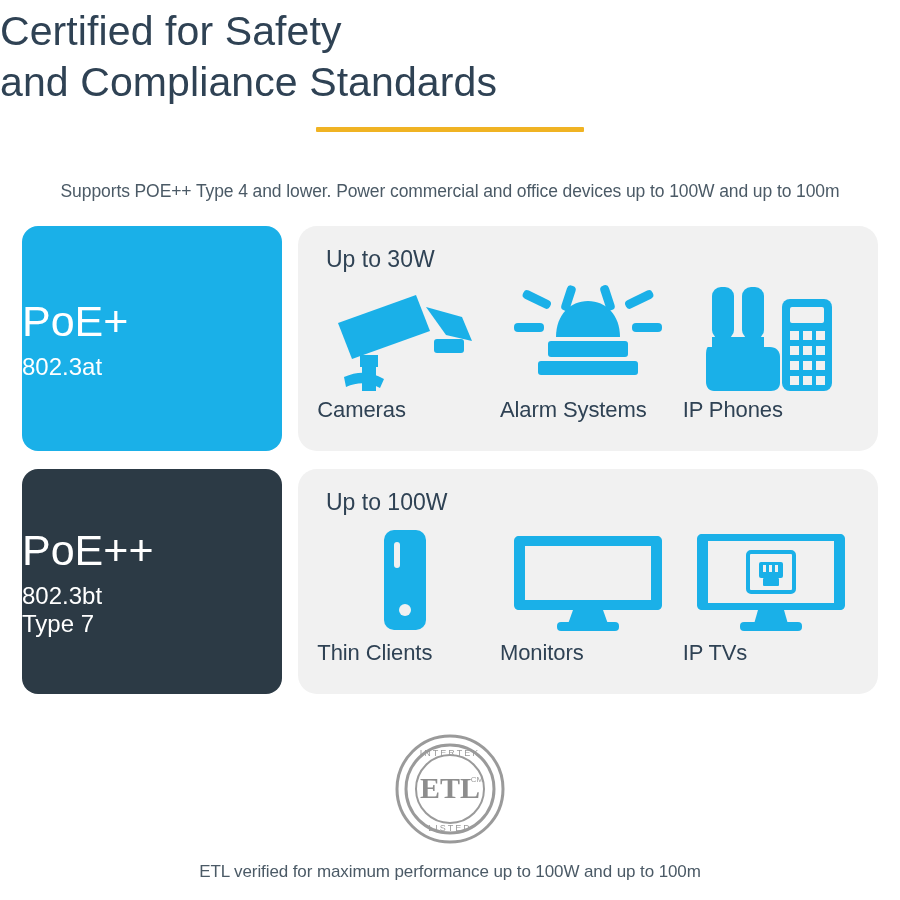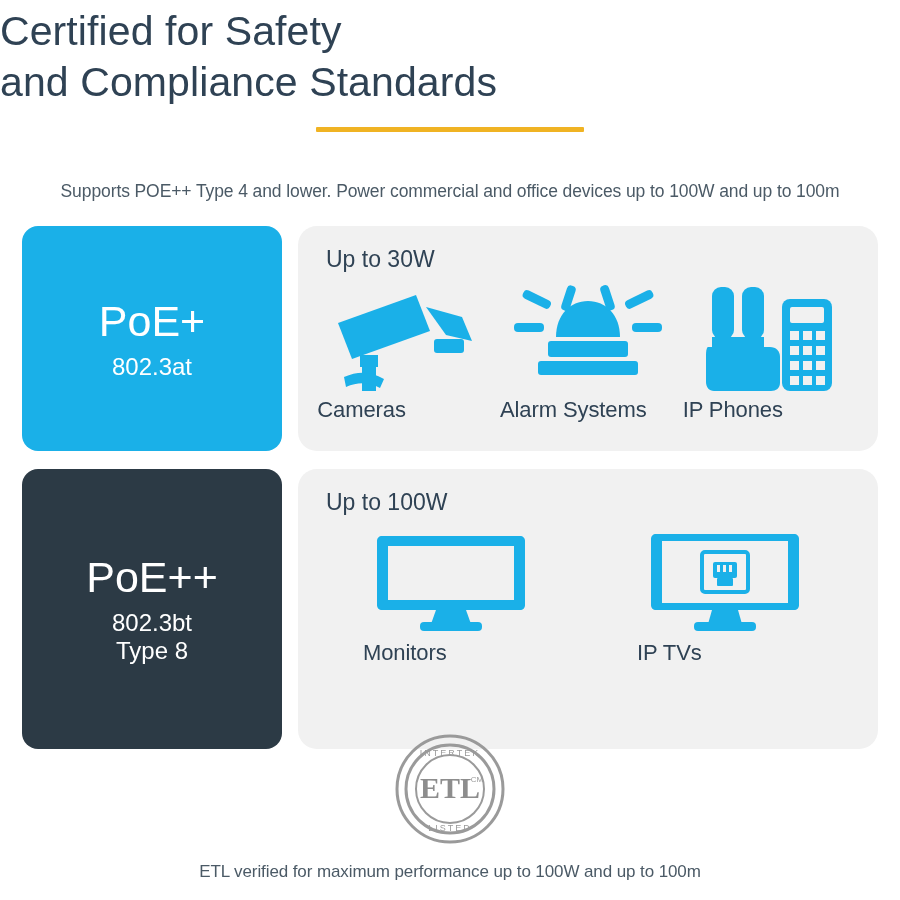--- a/index.html
+++ b/index.html
@@ -64,27 +64,27 @@
   .row + .row {
     margin-top: 18px;
   }
 
   .badge {
     width: 260px;
     border-radius: 16px;
     color: #ffffff;
     display: flex;
     flex-direction: column;
-    align-items: center;
+    align-items: flex-start;
     justify-content: center;
     text-align: center;
     flex: none;
   }
   .badge.poe-plus { background: #1ab0e8; height: 225px; }
-  .badge.poe-plusplus { background: #2c3a45; height: 280px; }
+  .badge.poe-plusplus { background: #2c3a45; height: 225px; }
   .badge-title {
     font-size: 43px;
     line-height: 48px;
     font-weight: 400;
   }
   .badge-sub {
     font-size: 24px;
     line-height: 28px;
     margin-top: 8px;
     font-weight: 400;
@@ -237,27 +237,41 @@
           </div>
 
         </div>
       </div>
     </div>
 
     <div class="row">
       <div class="badge poe-plusplus">
         <div class="badge-title">PoE++</div>
         <div class="badge-sub">802.3bt</div>
-        <div class="badge-sub" style="margin-top:0">Type 8</div>
+        <div class="badge-sub" style="margin-top:0">Type 7</div>
       </div>
 
       <div class="panel">
         <div class="panel-title">Up to 100W</div>
         <div class="devices">
 
+          <div class="device">
+            <div class="device-icon">
+              <svg width="110" height="108" viewBox="0 0 110 108" aria-hidden="true">
+                <g fill="#1ab0e8">
+                  <rect x="34" y="4" width="42" height="100" rx="10"></rect>
+                </g>
+                <g fill="#f1f1f1">
+                  <rect x="44" y="16" width="6" height="26" rx="3"></rect>
+                  <circle cx="55" cy="84" r="6"></circle>
+                </g>
+              </svg>
+            </div>
+            <div class="device-label">Thin Clients</div>
+          </div>
 
           <div class="device">
             <div class="device-icon">
               <svg width="150" height="108" viewBox="0 0 150 108" aria-hidden="true">
                 <g fill="#1ab0e8">
                   <path d="M6 10 h138 c3 0 5 2 5 5 v64 c0 3 -2 5 -5 5 H6 c-3 0 -5 -2 -5 -5 V15 c0 -3 2 -5 5 -5 z"></path>
                   <path d="M60 84 h30 l5 14 h-40 z"></path>
                   <rect x="44" y="96" width="62" height="9" rx="4"></rect>
                 </g>
                 <rect x="12" y="20" width="126" height="54" fill="#f1f1f1"></rect>

